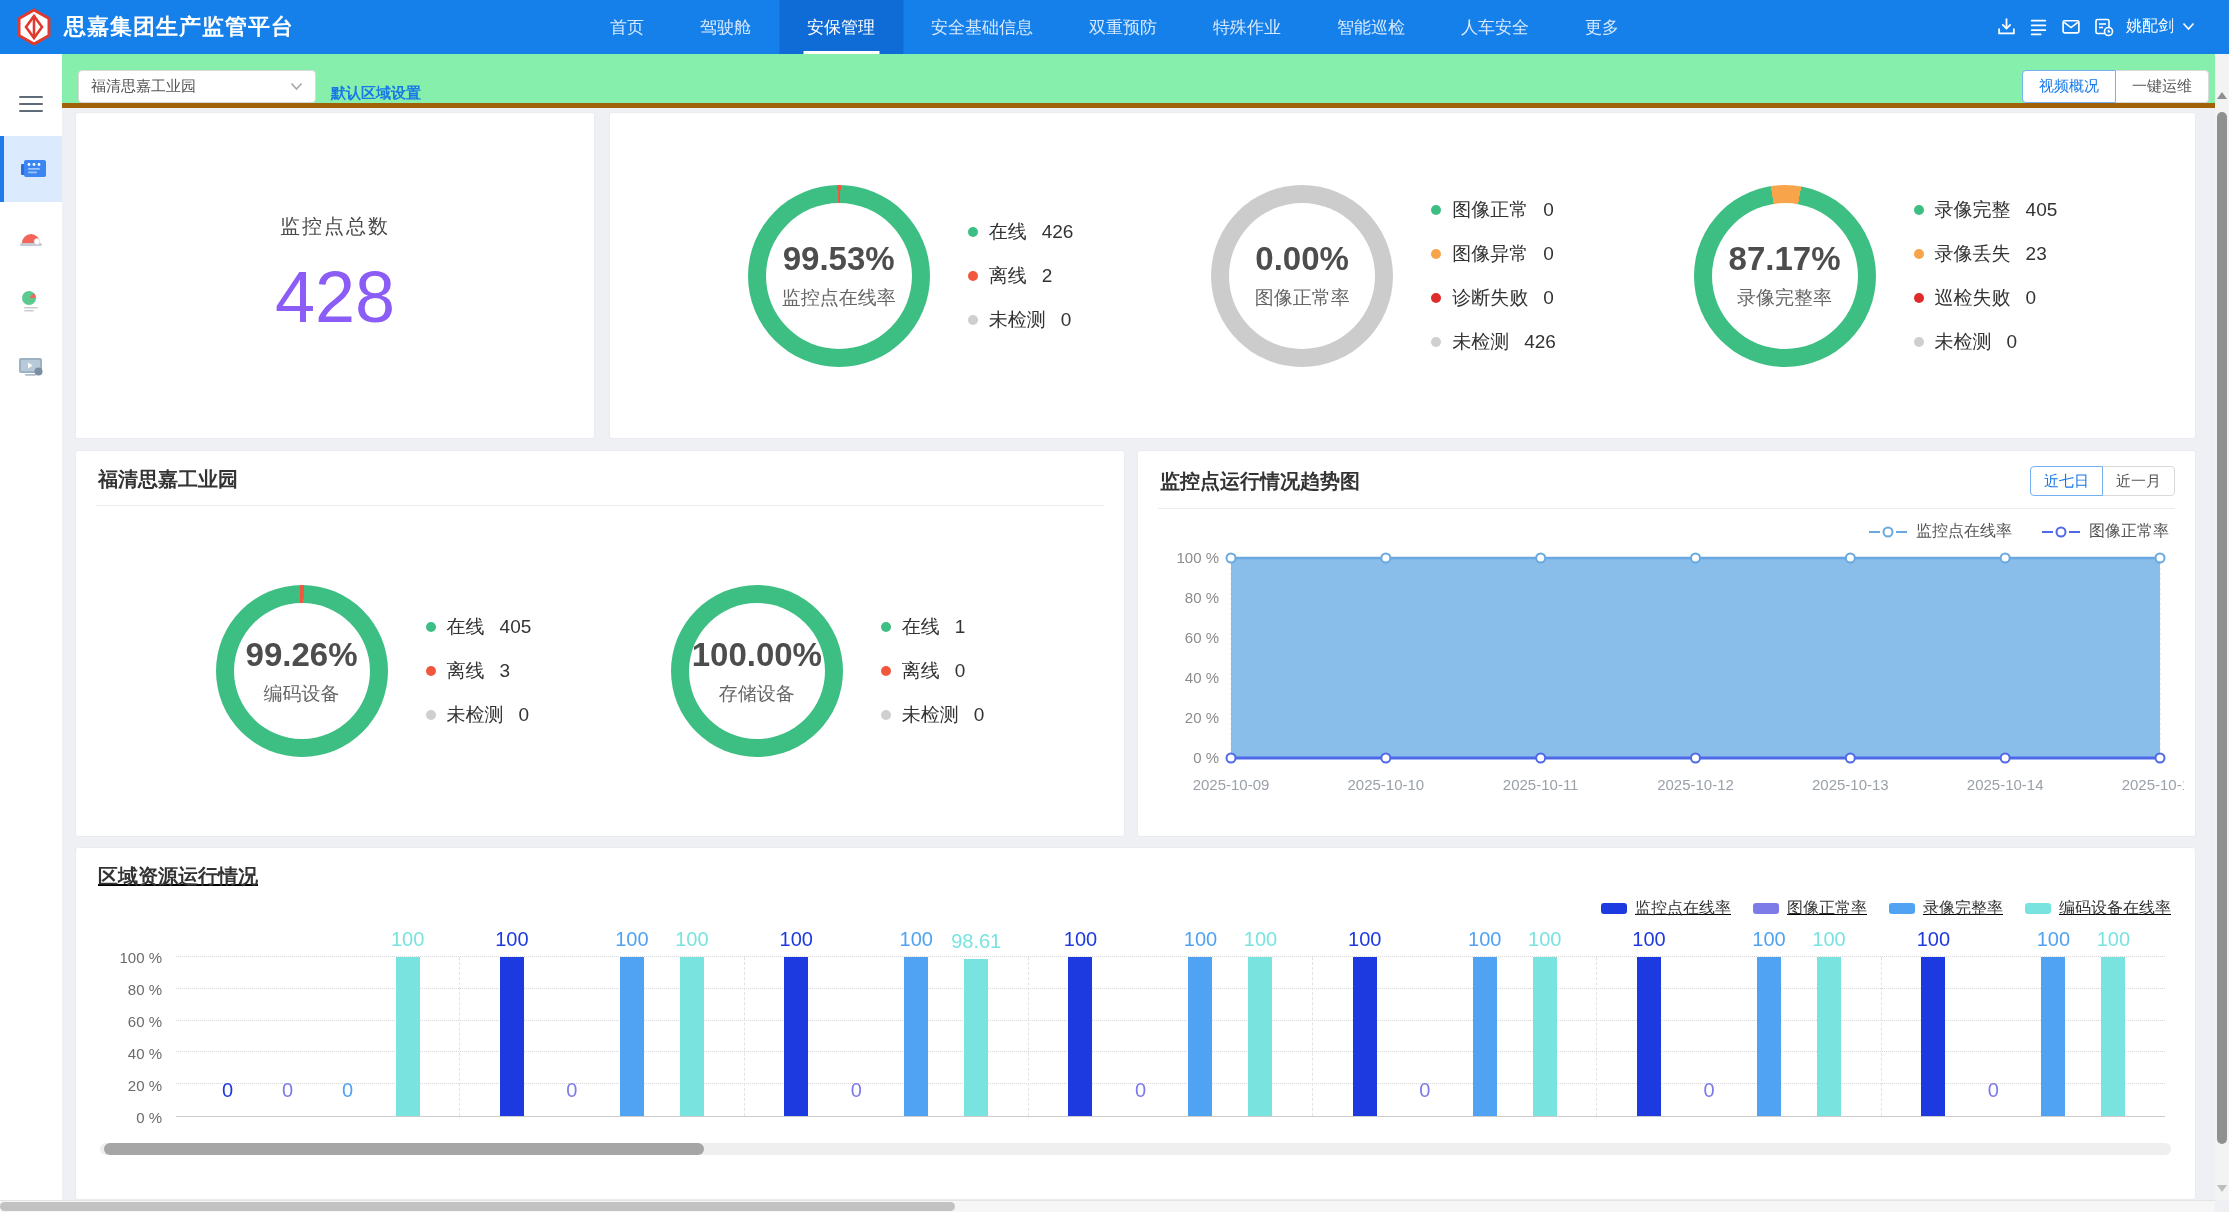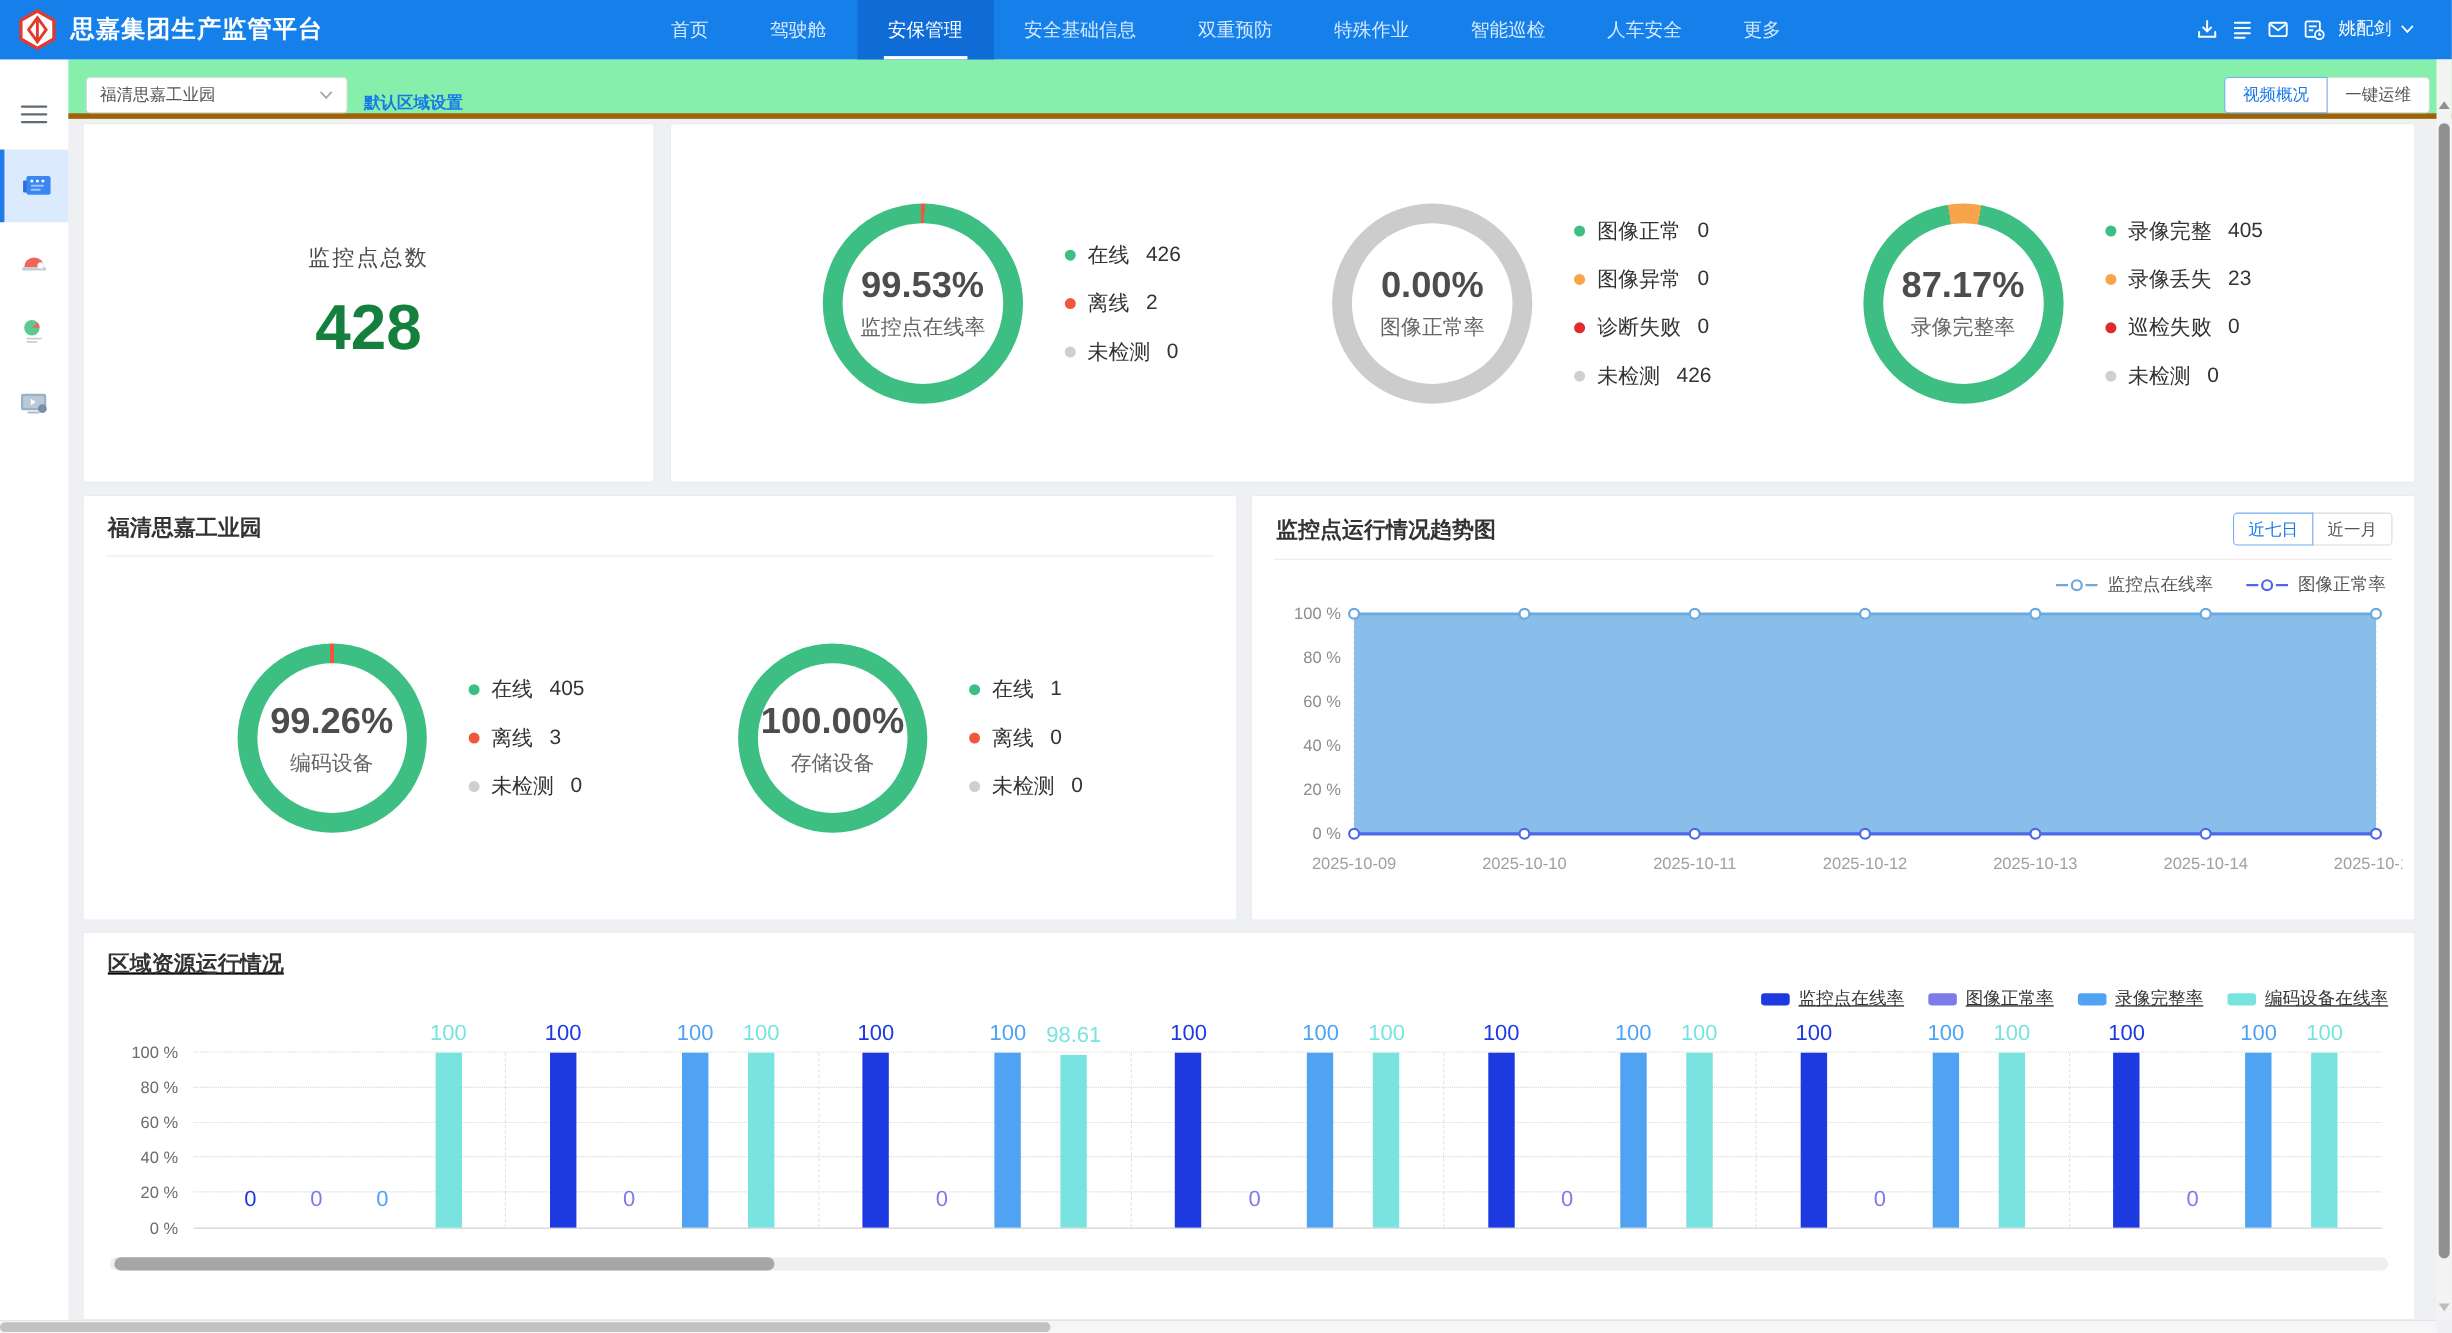--- a/index.html
+++ b/index.html
@@ -37,21 +37,21 @@
 
   
   .main { position:absolute; top:108px; left:62px; right:14px; bottom:12px; background:#eef0f4; padding:4px 19px 0 13px; display:flex; flex-direction:column; }
   .card { background:#fff; border:1px solid #e9ebee; border-radius:3px; }
   .row1 { display:flex; gap:14px; height:327px; }
   .row2 { display:flex; gap:12px; height:387px; margin-top:11px; }
   .row3 { flex:1; margin-top:10px; display:flex; flex-direction:column;text-decoration:underline; }
 
   .summary-card { width:520px; display:flex; flex-direction:column; align-items:center; justify-content:center; }
   .summary-label { font-size:20px; color:#4a4a4a; letter-spacing:2px; }
-  .summary-value { font-size:58px; font-weight:bold; color:#15803d; margin-top:16px; }
+  .summary-value { font-size:72px; font-weight:normal; color:#8b5cf6; margin-top:16px; }
 
   .donut-flex { flex:1; display:flex; align-items:center; justify-content:space-evenly; }
   .donut-group { display:flex; align-items:center; gap:38px; }
   .donut { border-radius:50%; position:relative; flex-shrink:0; }
   .donut::before { content:''; position:absolute; inset:18px; background:#fff; border-radius:50%; }
   .donut-center { position:absolute; inset:0; display:flex; flex-direction:column; align-items:center; justify-content:center; z-index:1; }
   .donut-percent { font-size:33px; font-weight:bold; color:#4d4d4d; }
   .donut-sub { font-size:19px; color:#666; margin-top:7px; }
   .legend { list-style:none; }
   .legend li { display:flex; align-items:center; margin:18px 0; }

